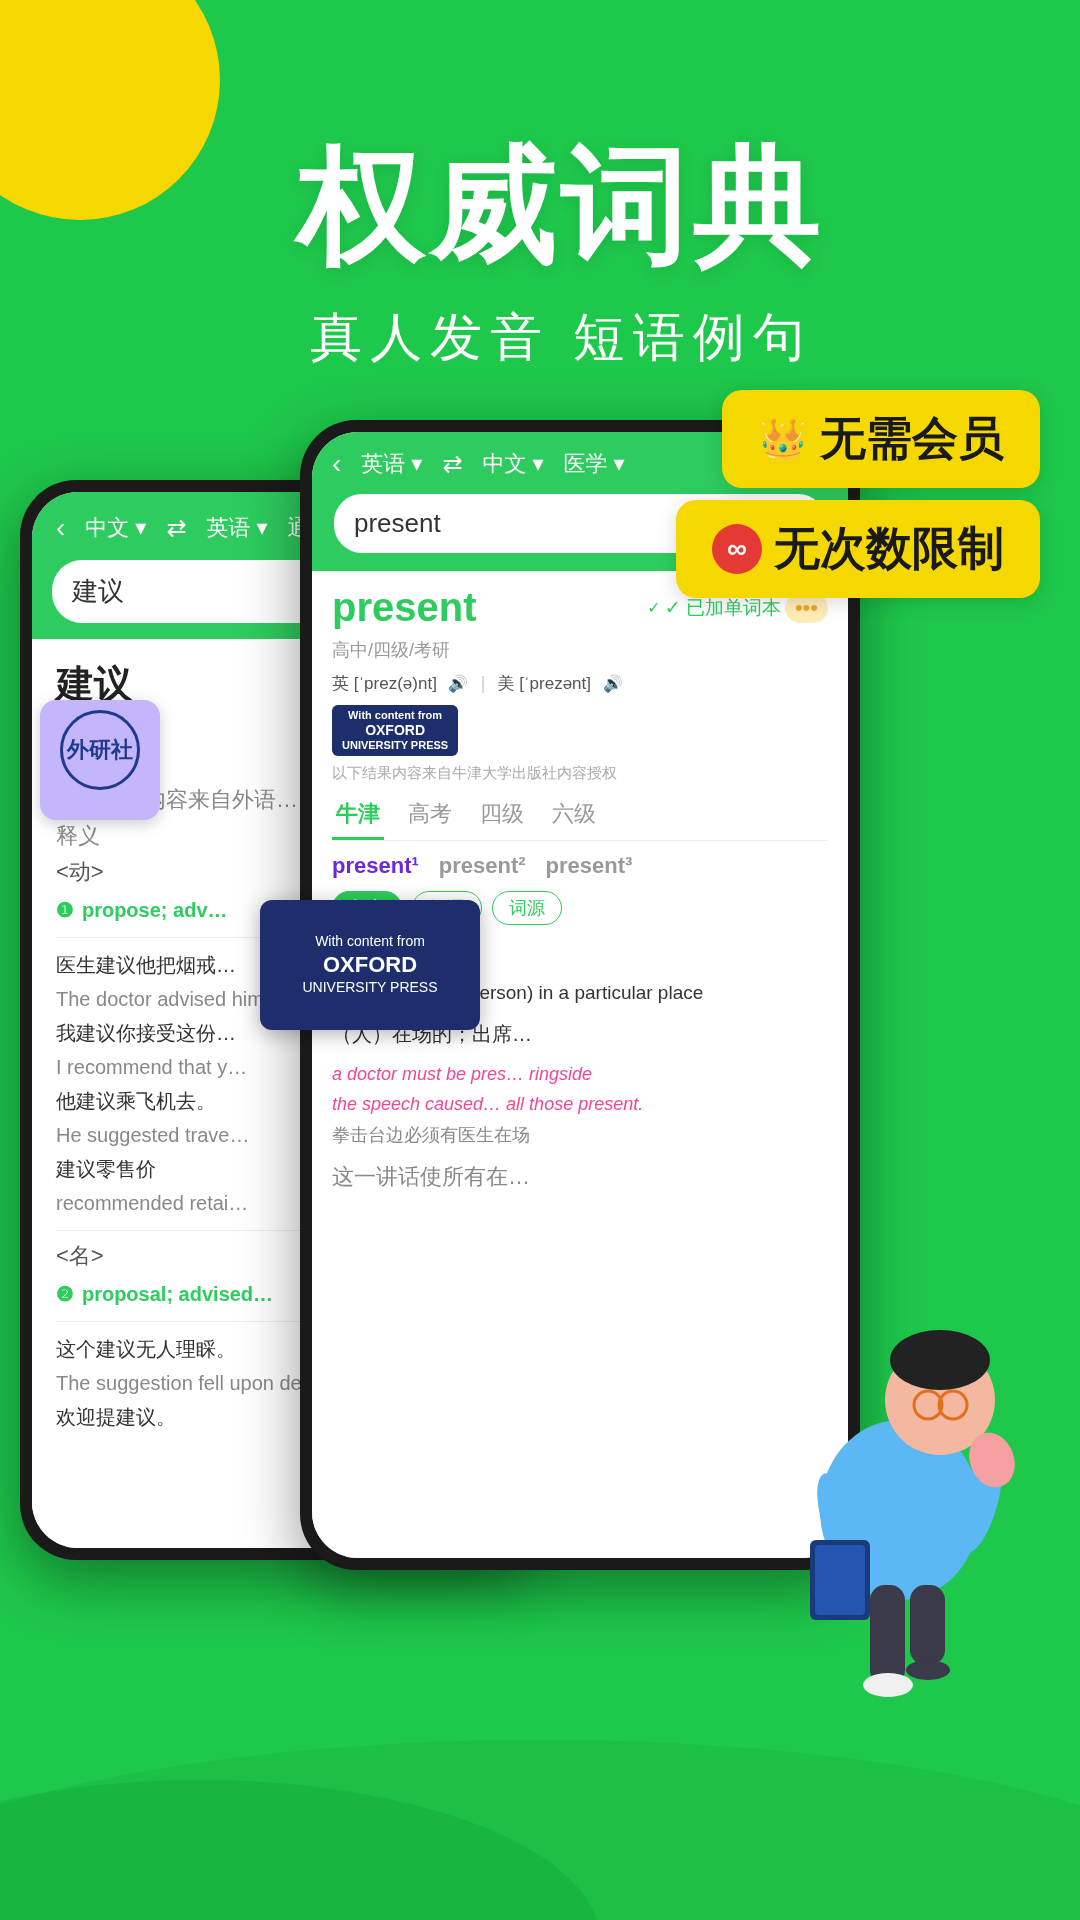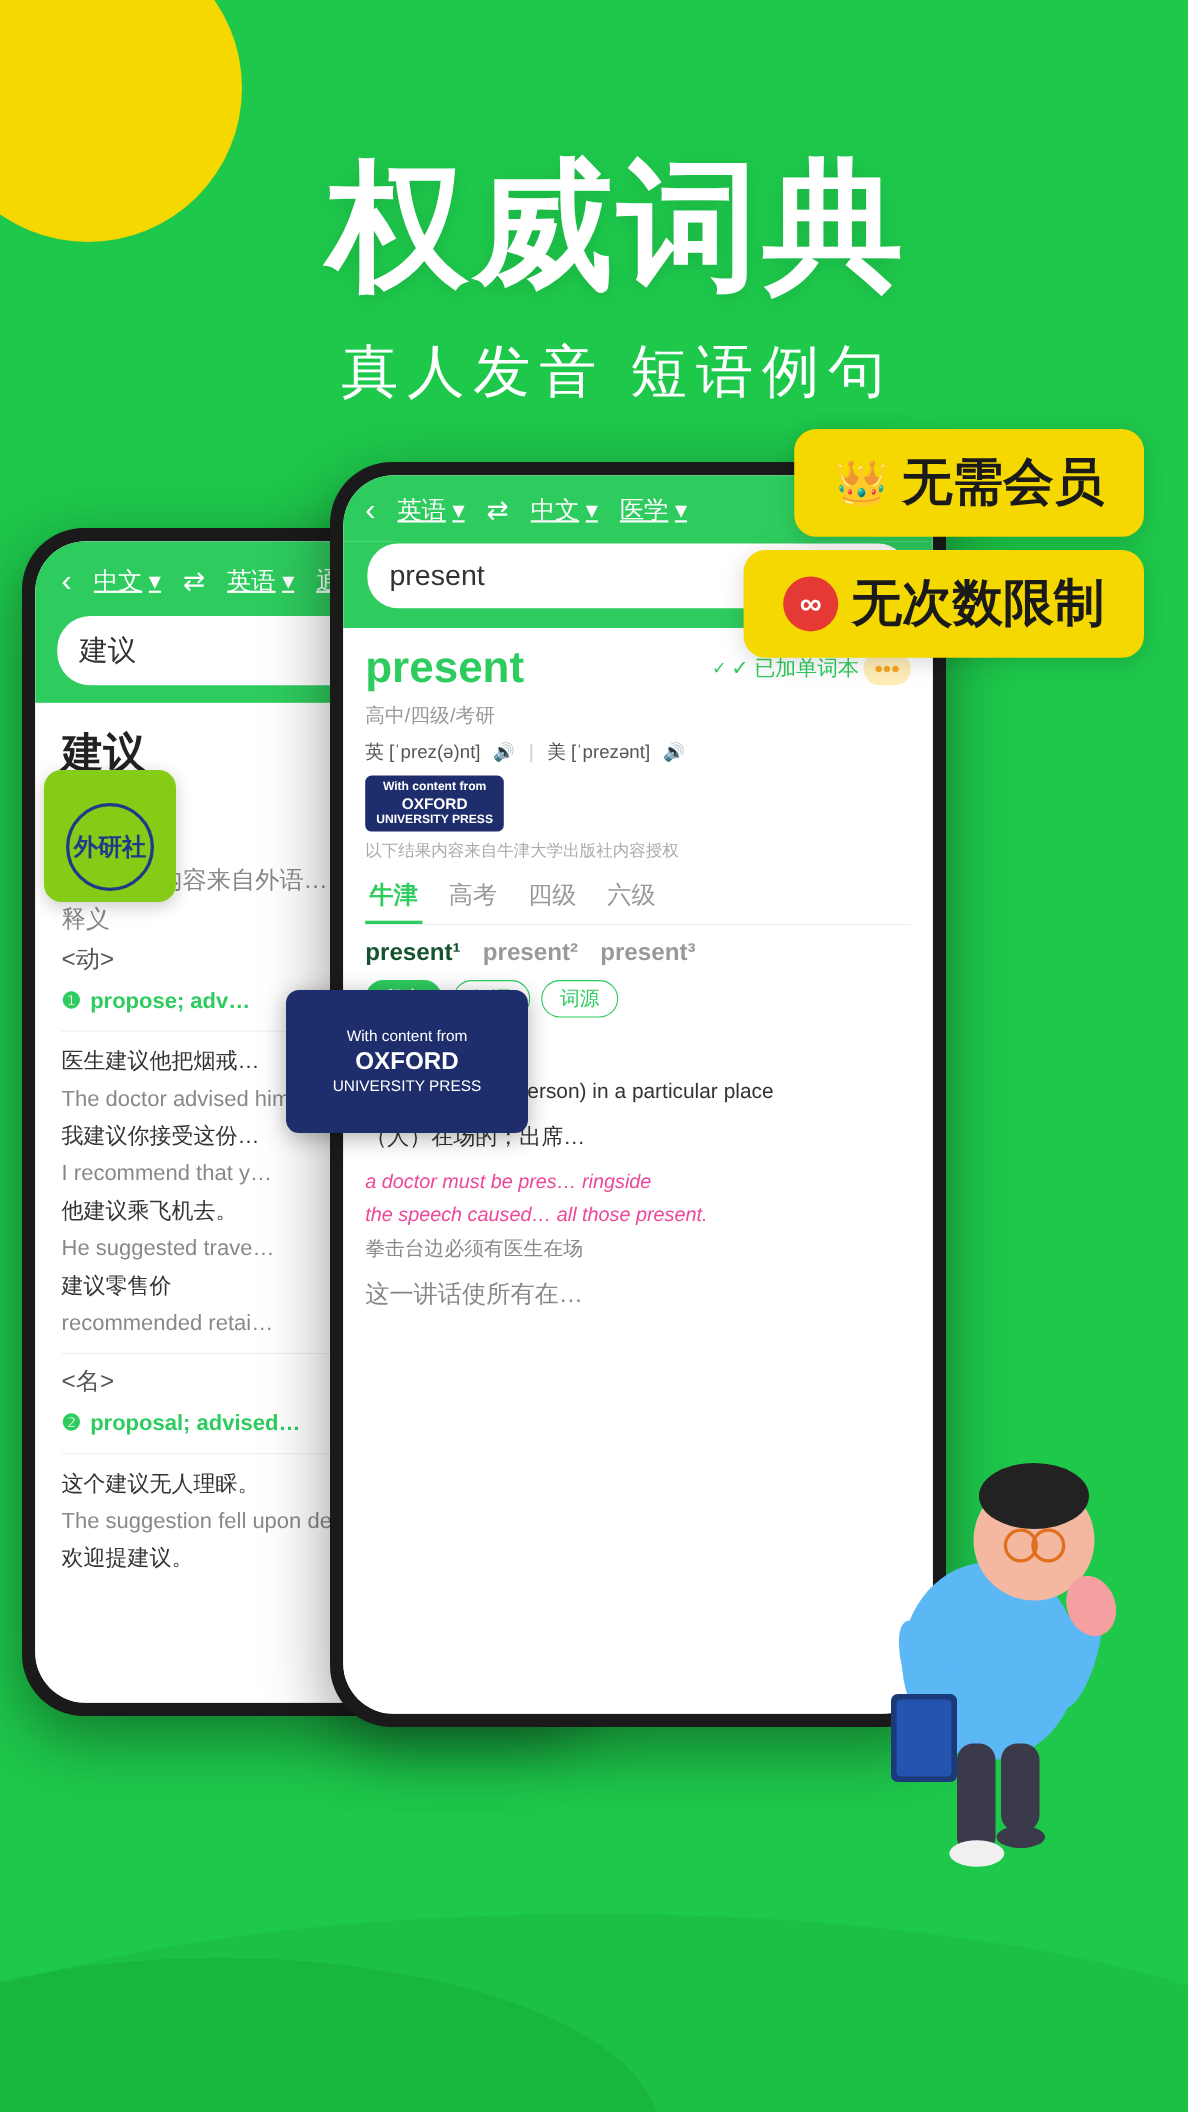--- a/index.html
+++ b/index.html
@@ -162,21 +162,20 @@
     }
     .screen-nav .back-arrow {
       font-size: 28px;
       color: white;
     }
     .screen-nav .lang-btn {
       display: flex;
       align-items: center;
       gap: 6px;
       font-size: 22px;
-      text-decoration: underline;
     }
     .screen-nav .swap-icon {
       font-size: 24px;
     }
     .screen-search-bar {
       background: #2ecc5e;
       padding: 0 20px 16px;
     }
     .screen-search-input {
       background: white;
@@ -260,27 +259,27 @@
       line-height: 1.2;
     }
 
     
     .waiguyan-badge {
       position: absolute;
       top: 280px;
       left: 40px;
       width: 120px;
       height: 120px;
-      background: #84cc16;
+      background: #c4b5fd;
       border-radius: 16px;
       z-index: 8;
       display: flex;
       flex-direction: column;
       align-items: center;
-      justify-content: flex-end;
+      justify-content: flex-start;
       padding: 10px;
       box-shadow: 0 4px 15px rgba(0,0,0,0.2);
     }
     .waiguyan-circle {
       width: 80px;
       height: 80px;
       border: 3px solid #1e3a8a;
       border-radius: 50%;
       display: flex;
       align-items: center;
@@ -371,21 +370,21 @@
       border-bottom: 3px solid #2ecc5e;
       font-weight: 700;
     }
     .present-entries {
       display: flex;
       gap: 20px;
       margin-bottom: 12px;
     }
     .present-entry {
       font-size: 22px;
-      color: #14532d;
+      color: #6d28d9;
       font-weight: 700;
     }
     .meaning-tags {
       display: flex;
       gap: 10px;
       margin-bottom: 10px;
     }
     .meaning-tag {
       border: 1px solid #2ecc5e;
       border-radius: 20px;

